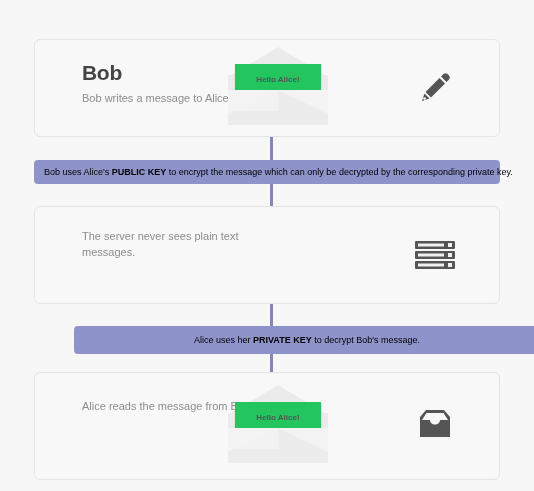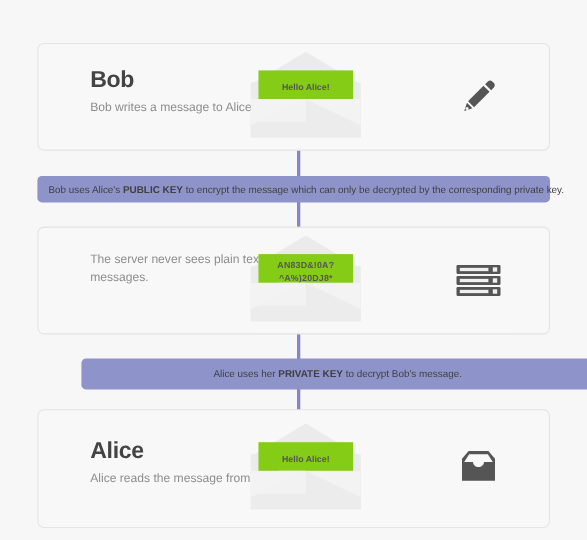--- a/index.html
+++ b/index.html
@@ -100,21 +100,21 @@
     width: 100px;
     height: 50px;
     background: #ebebeb;
   }
   .env-card {
     position: absolute;
     left: 7px;
     top: 17px;
     width: 86px;
     height: 33px;
-    background: #84cc16;
+    background: #22c55e;
     box-shadow: 0 1px 2px rgba(0,0,0,0.10);
     display: flex;
     align-items: center;
     justify-content: center;
     text-align: center;
     z-index: 2;
   }
   .env-card-text {
     font-size: 8px;
     color: #555555;
@@ -194,21 +194,21 @@
   .banner {
     position: absolute;
     left: 34px;
     width: 466px;
     background: #8e93c9;
     border-radius: 4px;
     box-sizing: border-box;
     display: flex;
     align-items: center;
     z-index: 4;
-    color: #404040;
+    color: #000000;
   }
   .banner-1 {
     top: 144px;
     height: 24px;
     justify-content: flex-start;
     padding-left: 10px;
   }
   .banner-2 {
     top: 310px;
     height: 28px;
@@ -267,31 +267,20 @@
       <span>Bob uses Alice's </span><b>PUBLIC KEY</b><span> to encrypt the message which can only be decrypted by the corresponding private key.</span>
     </div>
   </div>
 
   <div class="panel panel-2">
     <div class="panel-inner">
       <div class="text-block">
         <div class="subtext">The server never sees plain text messages.</div>
       </div>
 
-      <div class="envelope">
-        <div class="env-back"></div>
-        <div class="env-back-fill"></div>
-        <div class="env-card">
-          <span class="env-card-text cipher"><span>AN83D&amp;!0A?</span><br><span>^A%)20DJ8*</span></span>
-        </div>
-        <div class="env-front">
-          <div class="env-fold-l"></div>
-          <div class="env-fold-r"></div>
-        </div>
-      </div>
 
       <div class="icon-slot">
         <svg width="44" height="40" viewBox="0 0 44 40">
           <g>
             <rect x="2" y="6" width="40" height="8" rx="1" fill="#555555"></rect>
             <rect x="2" y="16" width="40" height="8" rx="1" fill="#555555"></rect>
             <rect x="2" y="26" width="40" height="8" rx="1" fill="#555555"></rect>
             <rect x="5" y="8.5" width="26" height="3" fill="#f0f0f0"></rect>
             <rect x="5" y="18.5" width="26" height="3" fill="#f0f0f0"></rect>
             <rect x="5" y="28.5" width="26" height="3" fill="#f0f0f0"></rect>
@@ -306,21 +295,20 @@
 
   <div class="banner banner-2">
     <div class="banner-text">
       <span>Alice uses her </span><b>PRIVATE KEY</b><span> to decrypt Bob's message.</span>
     </div>
   </div>
 
   <div class="panel panel-3">
     <div class="panel-inner">
       <div class="text-block">
-        <div class="heading">Alice</div>
         <div class="subtext">Alice reads the message from Bob.</div>
       </div>
 
       <div class="envelope">
         <div class="env-back"></div>
         <div class="env-back-fill"></div>
         <div class="env-card">
           <span class="env-card-text">Hello Alice!</span>
         </div>
         <div class="env-front">

